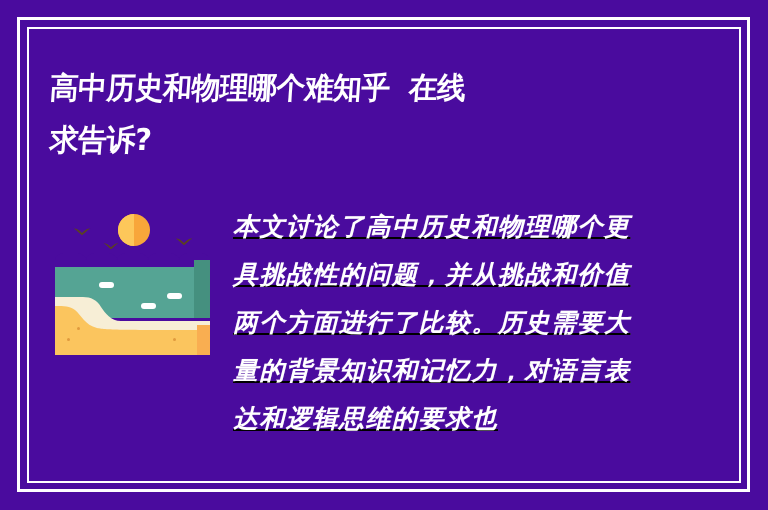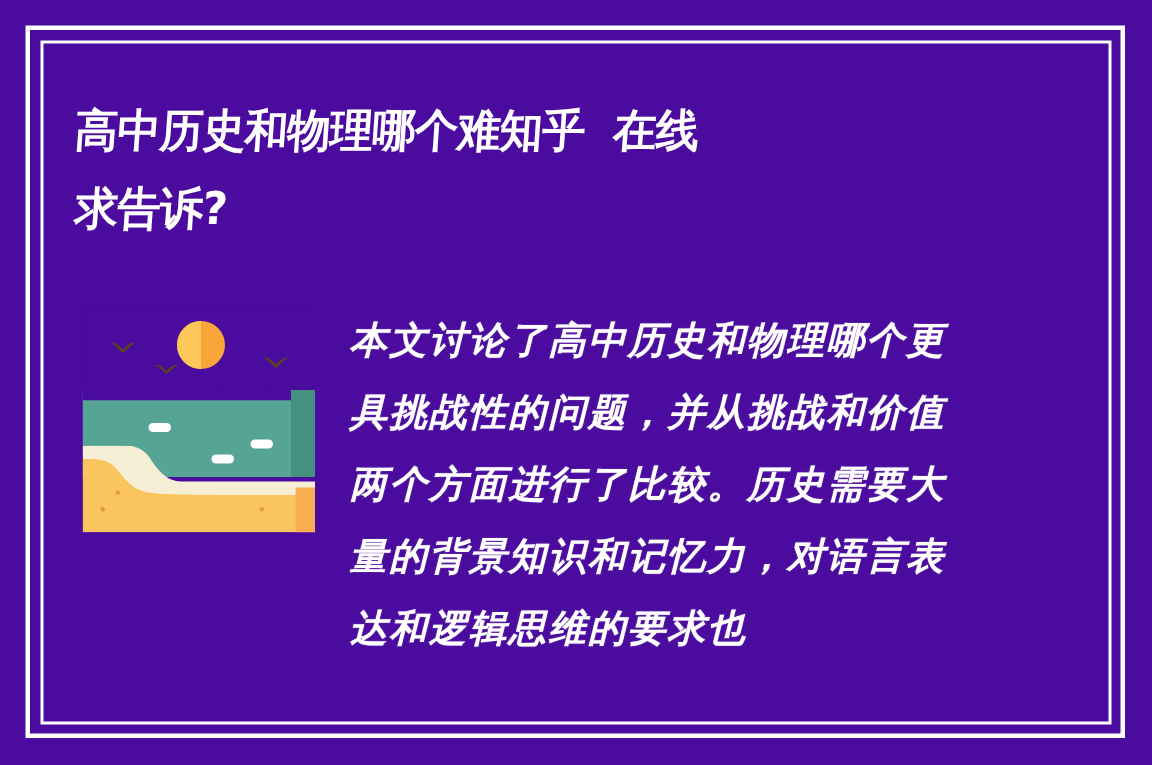--- a/index.html
+++ b/index.html
@@ -63,20 +63,21 @@
   }
 
   
   .body-row {
     position: absolute;
     left: 55px;
     top: 205px;
     right: 40px;
     display: flex;
     align-items: flex-start;
+    text-decoration: underline;
   }
 
   
   .illus {
     position: relative;
     width: 155px;
     height: 150px;
     flex: 0 0 155px;
     background: #4a0b9e;
     overflow: hidden;

